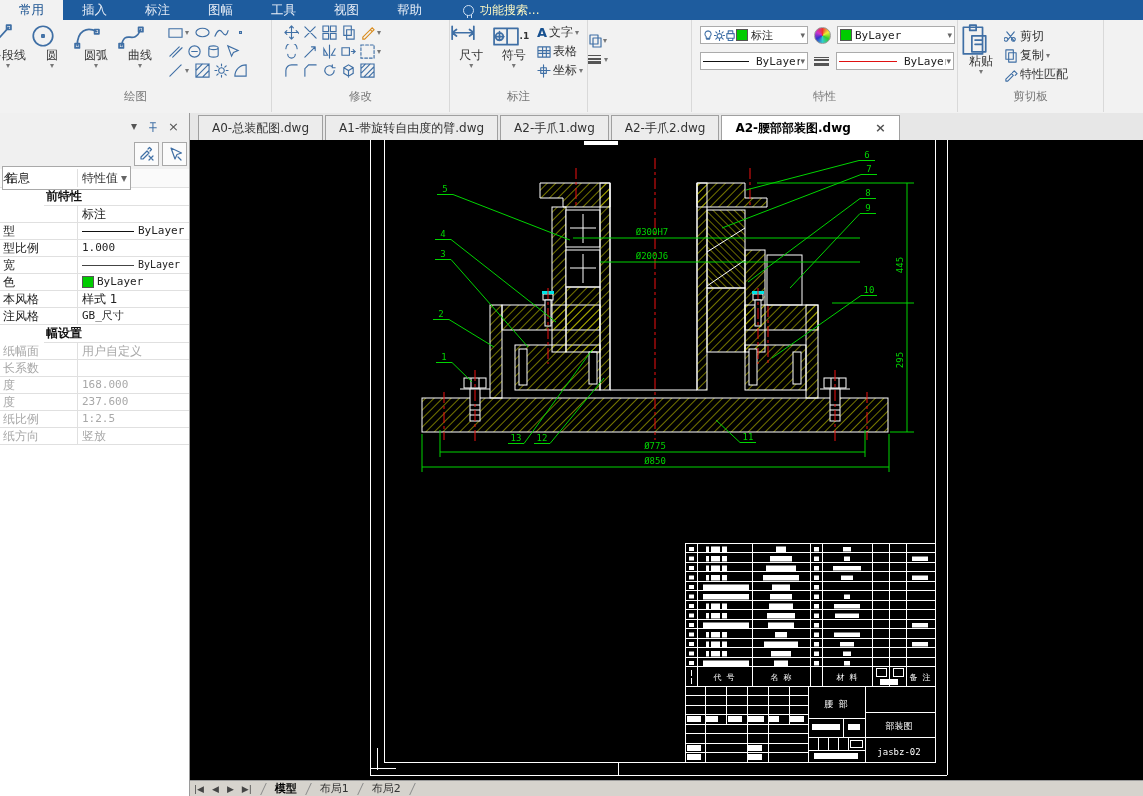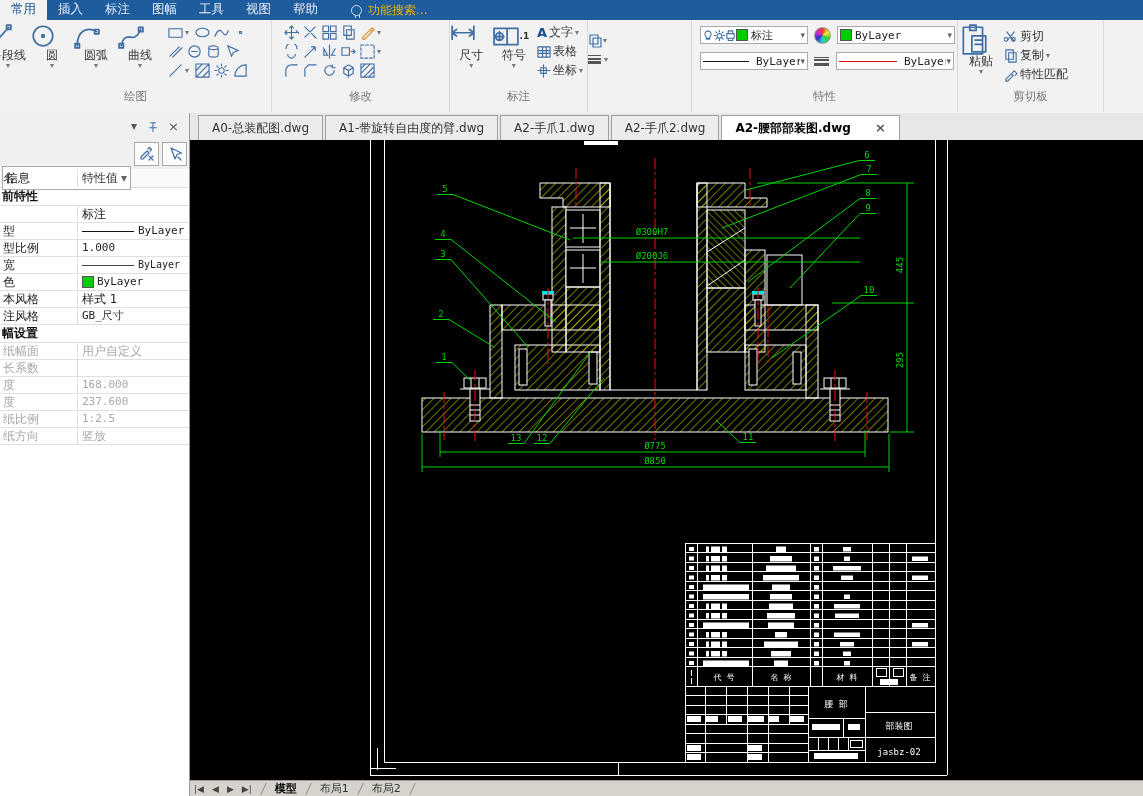--- a/index.html
+++ b/index.html
@@ -1,22 +1,22 @@
 <!DOCTYPE html>
 <html><head>
 <meta charset="utf-8">
 <style>
   html,body{margin:0;padding:0;background:#888;}
   #app{position:relative;width:1143px;height:796px;overflow:hidden;background:#f2f2f2;
        font-family:"DejaVu Sans",sans-serif;font-size:12px;color:#222;}
   
   #tabbar{position:absolute;left:0;top:0;width:1143px;height:20px;background:#1e5c9e;display:flex;align-items:stretch;}
-  #tabbar .rtab{padding:0 11px;line-height:20px;color:#e8eef7;font-size:12.5px;cursor:default;font-family:Liberation Mono, monospace;}
+  #tabbar .rtab{padding:0 19px;line-height:20px;color:#e8eef7;font-size:12.5px;cursor:default;}
   #tabbar .rtab.active{background:#f2f2f2;color:#17508f;}
-  #tabbar .searchwrap{display:flex;align-items:center;margin-left:22px;color:#eab308;}
+  #tabbar .searchwrap{display:flex;align-items:center;margin-left:22px;color:#fef9c3;}
   .bulb{width:9px;height:9px;border:1px solid #cfe0f2;border-radius:50%;display:inline-block;position:relative;margin-right:6px;}
   .bulb::after{content:"";position:absolute;left:3px;top:9px;width:3px;height:3px;border-left:1px solid #cfe0f2;border-right:1px solid #cfe0f2;}
   
   #ribbon{position:absolute;left:0;top:20px;width:1143px;height:93px;background:#f2f2f2;border-bottom:1px solid #cfcfcf;display:flex;}
   .rpanel{position:relative;height:92px;border-right:1px solid #d9d9d9;padding-top:3px;box-sizing:border-box;}
   .plabel{position:absolute;bottom:8px;left:0;right:0;text-align:center;color:#777;font-size:11.5px;}
   .bigtool{display:inline-block;vertical-align:top;width:44px;text-align:center;color:#333;}
   .bigtool .blabel{font-size:12px;line-height:13px;}
   .dd{color:#777;font-size:8px;line-height:7px;}
   .i-dd::before{content:"▾";}
@@ -41,21 +41,21 @@
   #palette{position:absolute;left:0;top:113px;width:190px;height:683px;background:#fff;border-right:1px solid #9a9a9a;box-sizing:border-box;}
   #pminibar{height:26px;background:#f0f0f0;display:flex;justify-content:flex-end;align-items:center;gap:10px;padding-right:10px;color:#555;}
   #pcombo{height:30px;display:flex;align-items:center;background:#f0f0f0;padding:0 2px;gap:3px;}
   .cbox{flex:1;height:22px;background:#fff;border:1px solid #a9a9a9;display:flex;align-items:center;font-size:12px;padding-left:3px;margin-top:48px;}
   .cbox .i-dd{margin-left:auto;margin-right:3px;color:#666;}
   .pbtn{width:25px;height:24px;background:#fbfbfb;border:1px solid #a9a9a9;display:flex;align-items:center;justify-content:center;padding:0;}
   .phead,.prow{display:flex;border-bottom:1px solid #e0e0e0;height:16px;line-height:16px;font-size:12px;}
   .phead{height:18px;line-height:18px;background:#fafafa;color:#333;}
   .pl{width:78px;border-right:1px solid #e0e0e0;padding-left:3px;box-sizing:border-box;overflow:hidden;white-space:nowrap;}
   .pv{flex:1;padding-left:4px;display:flex;align-items:center;overflow:hidden;white-space:nowrap;}
-  .psec{font-weight:bold;height:17px;line-height:17px;padding-left:2px;border-bottom:1px solid #e0e0e0;font-size:12px;color:#111;}
+  .psec{font-weight:bold;height:17px;line-height:17px;padding-left:2px;border-bottom:1px solid #e0e0e0;font-size:12px;color:#111;margin-left:44px;}
   .dis .pl,.dis .pv{color:#a8a8a8;}
   .pv .sw{margin-right:3px;}
   .pv .ltline{width:52px;}
   .bylv{font-family:"DejaVu Sans Mono",monospace;font-size:11px;}
   
   #doctabs{position:absolute;left:190px;top:113px;width:953px;height:27px;background:#e7e7e7;display:flex;align-items:flex-end;padding-left:8px;box-sizing:border-box;}
   .dtab{height:24px;line-height:24px;padding:0 13px;border:1px solid #a0a0a0;border-bottom:none;background:#ececec;color:#333;margin-right:2px;font-size:12px;white-space:nowrap;}
   .dtab.active{background:#fff;font-weight:bold;color:#000;display:flex;align-items:center;gap:24px;}
   .i-close::before{content:"×";color:#555;font-size:13px;}
   

